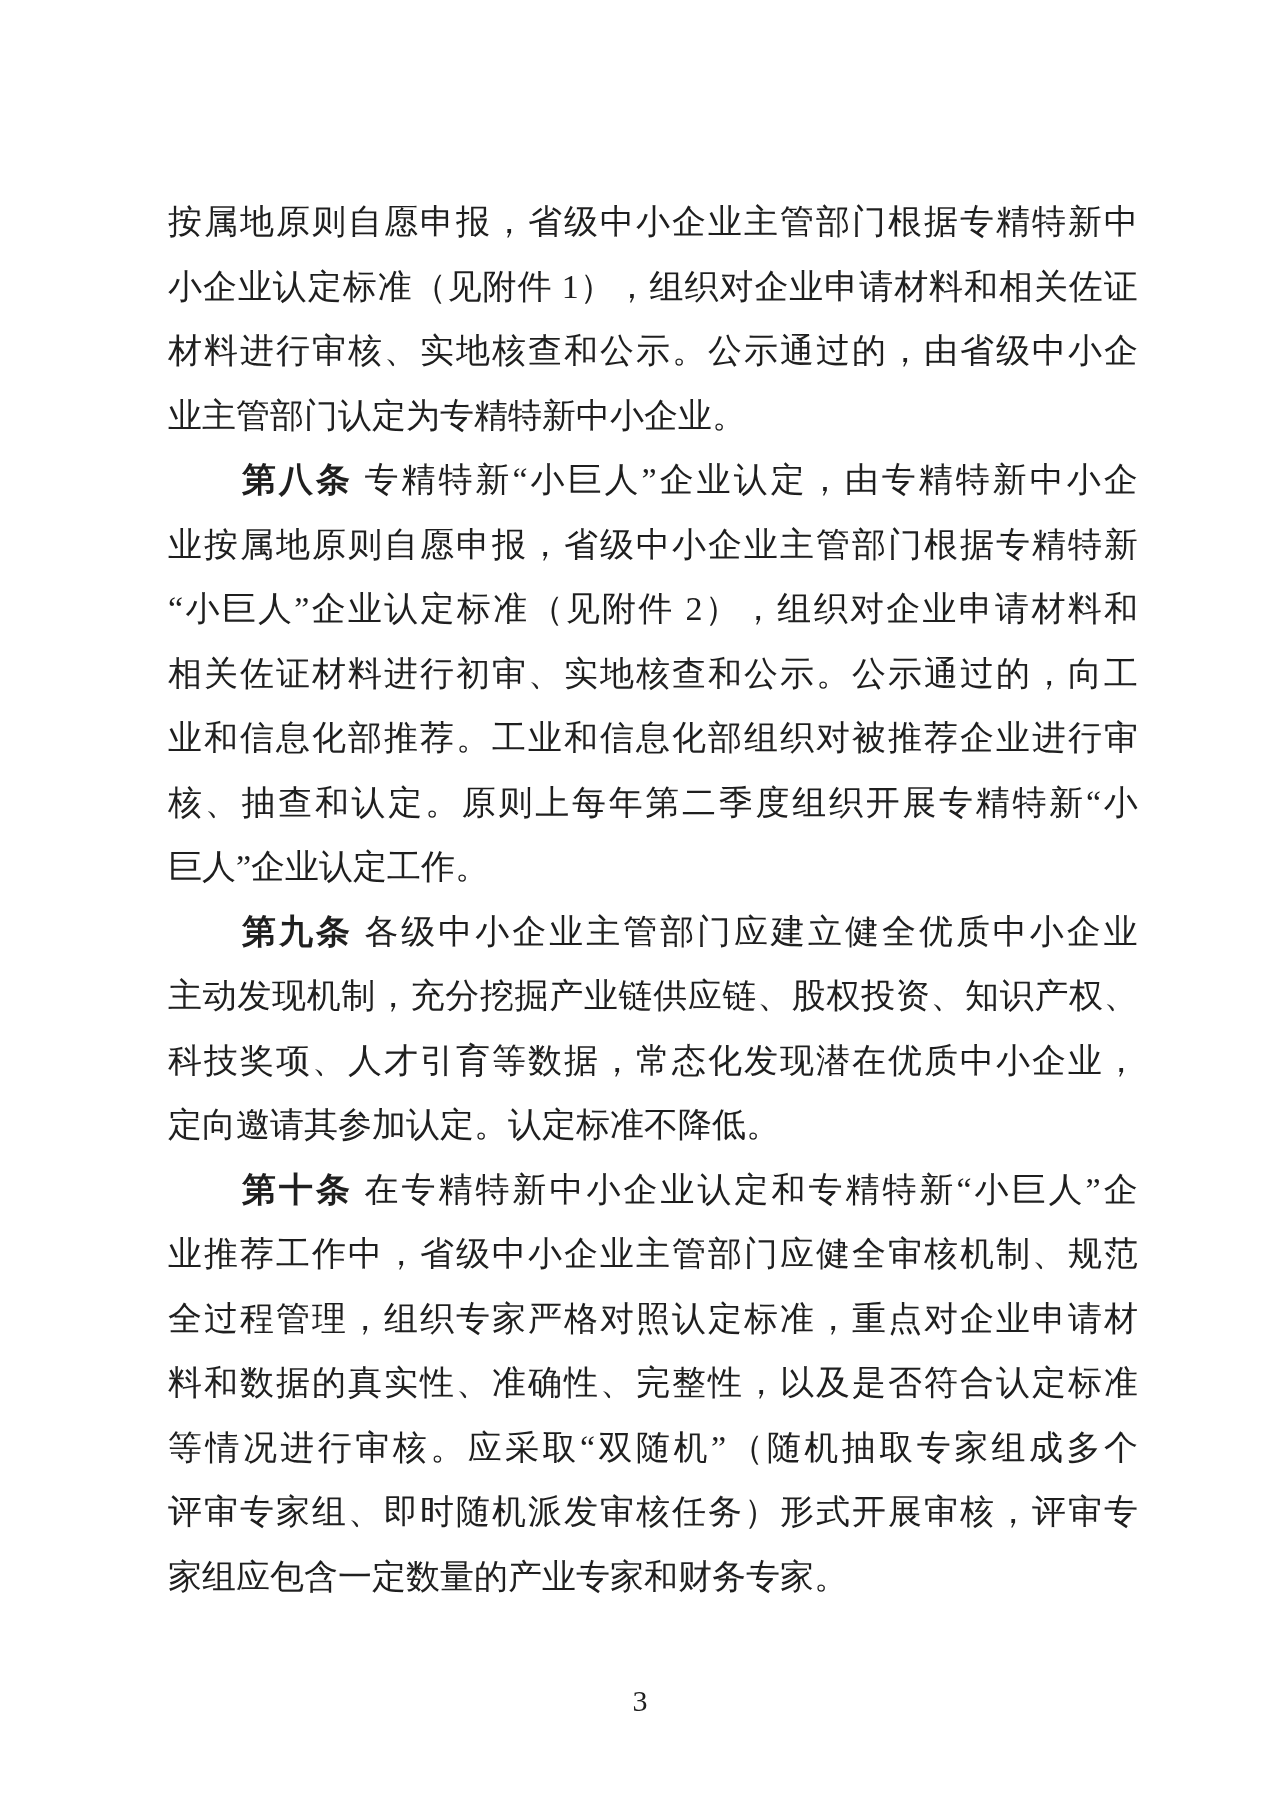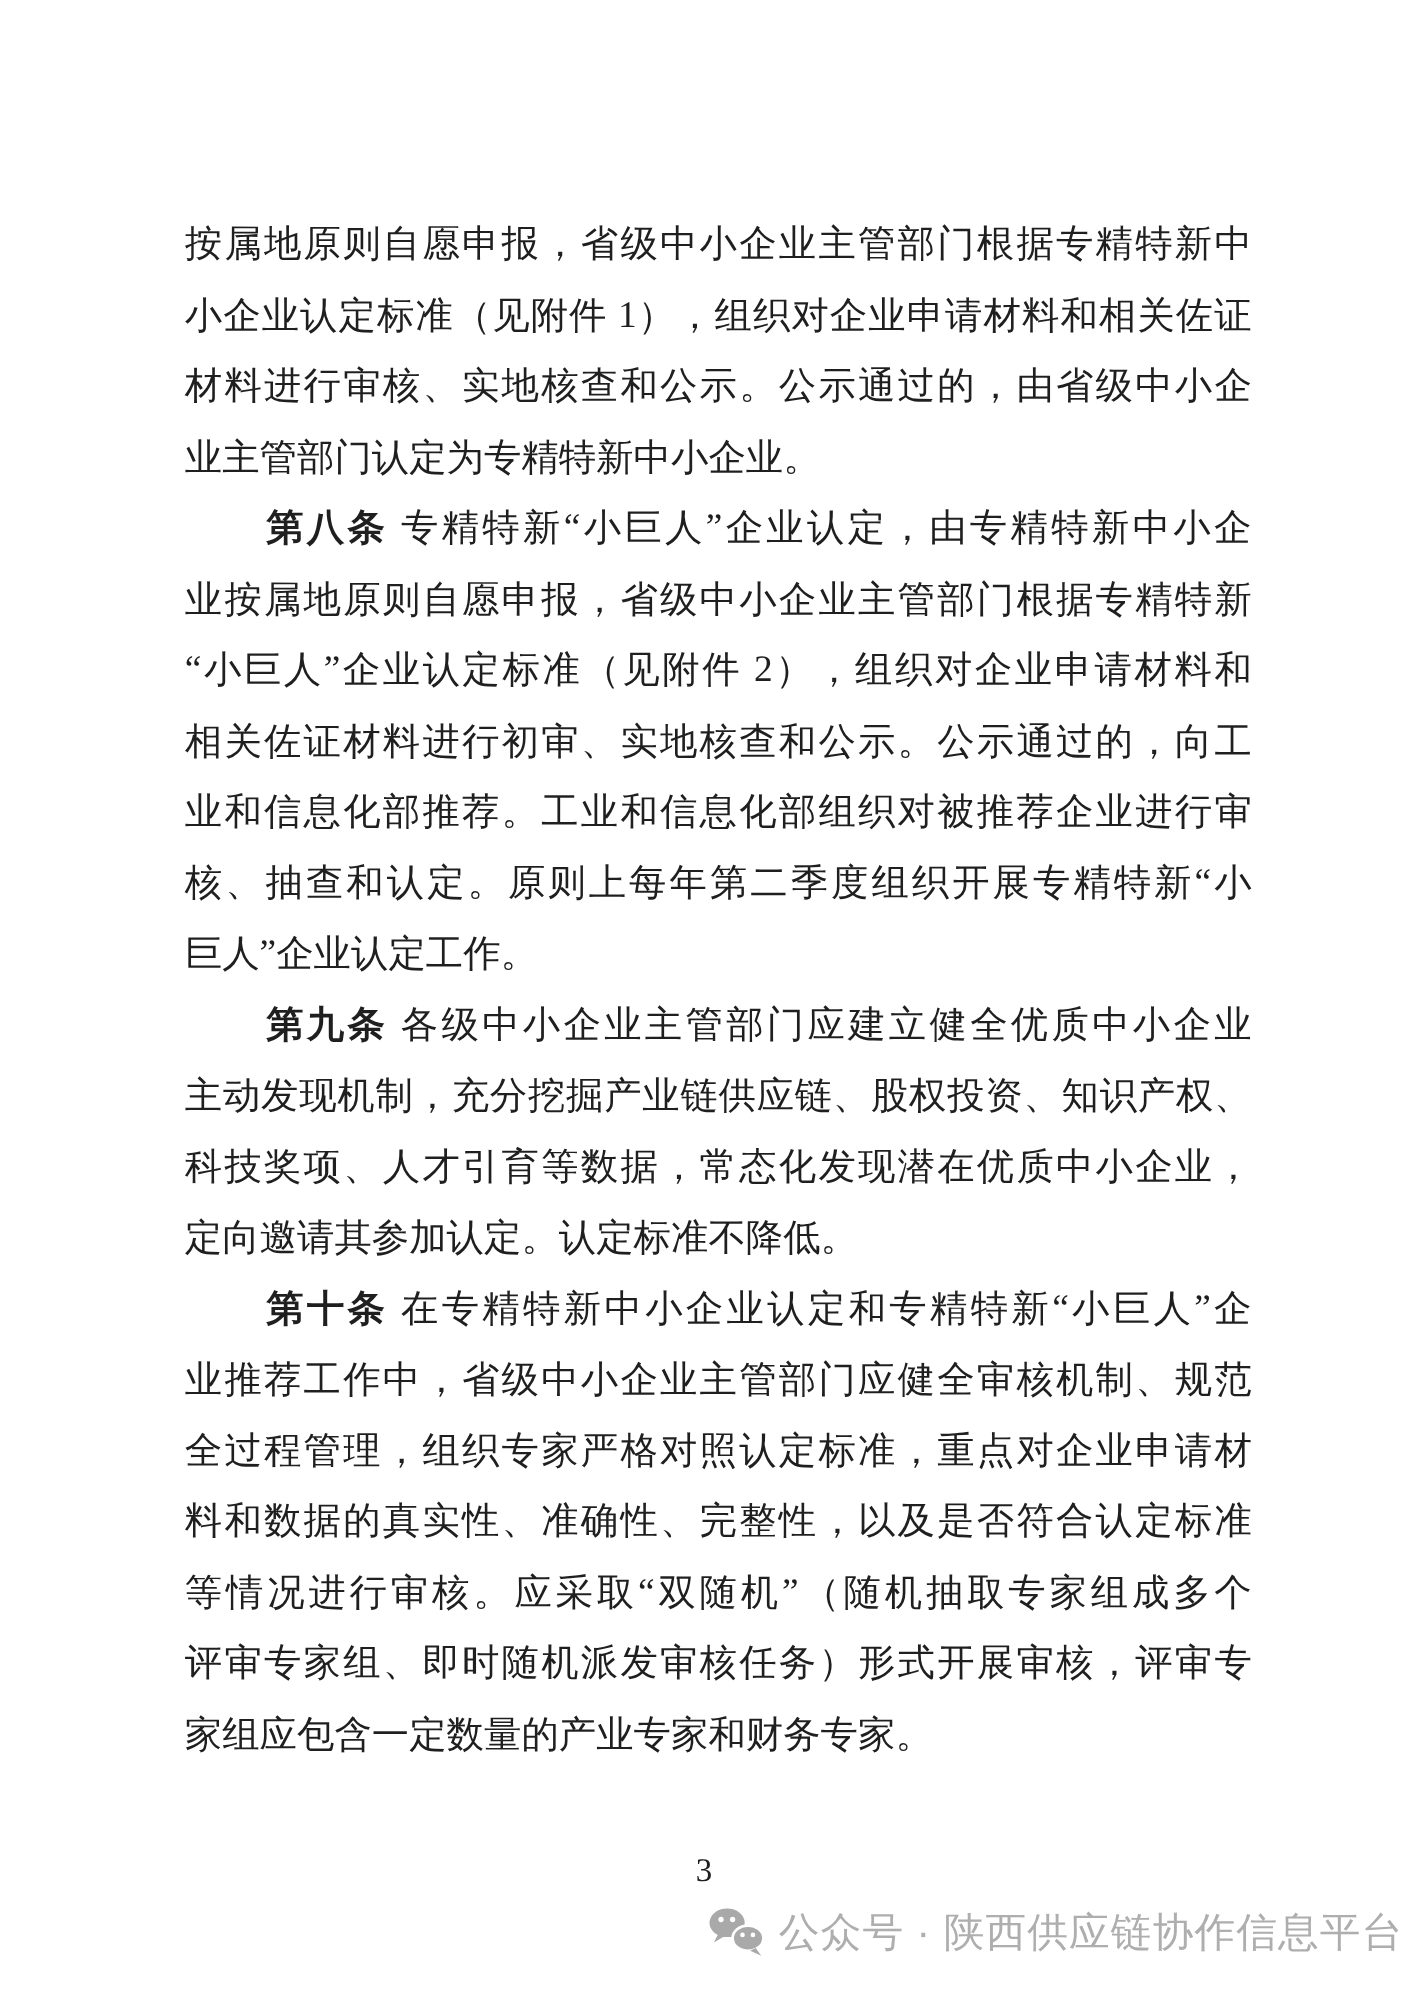--- a/index.html
+++ b/index.html
@@ -84,29 +84,14 @@
       <div class="line just"><span class="ch">业</span><span class="ch">推</span><span class="ch">荐</span><span class="ch">工</span><span class="ch">作</span><span class="ch">中</span><span class="ch">，</span><span class="ch">省</span><span class="ch">级</span><span class="ch">中</span><span class="ch">小</span><span class="ch">企</span><span class="ch">业</span><span class="ch">主</span><span class="ch">管</span><span class="ch">部</span><span class="ch">门</span><span class="ch">应</span><span class="ch">健</span><span class="ch">全</span><span class="ch">审</span><span class="ch">核</span><span class="ch">机</span><span class="ch">制</span><span class="ch">、</span><span class="ch">规</span><span class="ch">范</span></div>
       <div class="line just"><span class="ch">全</span><span class="ch">过</span><span class="ch">程</span><span class="ch">管</span><span class="ch">理</span><span class="ch">，</span><span class="ch">组</span><span class="ch">织</span><span class="ch">专</span><span class="ch">家</span><span class="ch">严</span><span class="ch">格</span><span class="ch">对</span><span class="ch">照</span><span class="ch">认</span><span class="ch">定</span><span class="ch">标</span><span class="ch">准</span><span class="ch">，</span><span class="ch">重</span><span class="ch">点</span><span class="ch">对</span><span class="ch">企</span><span class="ch">业</span><span class="ch">申</span><span class="ch">请</span><span class="ch">材</span></div>
       <div class="line just"><span class="ch">料</span><span class="ch">和</span><span class="ch">数</span><span class="ch">据</span><span class="ch">的</span><span class="ch">真</span><span class="ch">实</span><span class="ch">性</span><span class="ch">、</span><span class="ch">准</span><span class="ch">确</span><span class="ch">性</span><span class="ch">、</span><span class="ch">完</span><span class="ch">整</span><span class="ch">性</span><span class="ch">，</span><span class="ch">以</span><span class="ch">及</span><span class="ch">是</span><span class="ch">否</span><span class="ch">符</span><span class="ch">合</span><span class="ch">认</span><span class="ch">定</span><span class="ch">标</span><span class="ch">准</span></div>
       <div class="line just"><span class="ch">等</span><span class="ch">情</span><span class="ch">况</span><span class="ch">进</span><span class="ch">行</span><span class="ch">审</span><span class="ch">核</span><span class="ch">。</span><span class="ch">应</span><span class="ch">采</span><span class="ch">取</span><span class="ch">“</span><span class="ch">双</span><span class="ch">随</span><span class="ch">机</span><span class="ch">”</span><span class="ch">（</span><span class="ch">随</span><span class="ch">机</span><span class="ch">抽</span><span class="ch">取</span><span class="ch">专</span><span class="ch">家</span><span class="ch">组</span><span class="ch">成</span><span class="ch">多</span><span class="ch">个</span></div>
       <div class="line just"><span class="ch">评</span><span class="ch">审</span><span class="ch">专</span><span class="ch">家</span><span class="ch">组</span><span class="ch">、</span><span class="ch">即</span><span class="ch">时</span><span class="ch">随</span><span class="ch">机</span><span class="ch">派</span><span class="ch">发</span><span class="ch">审</span><span class="ch">核</span><span class="ch">任</span><span class="ch">务</span><span class="ch">）</span><span class="ch">形</span><span class="ch">式</span><span class="ch">开</span><span class="ch">展</span><span class="ch">审</span><span class="ch">核</span><span class="ch">，</span><span class="ch">评</span><span class="ch">审</span><span class="ch">专</span></div>
       <div class="line nojust"><span class="ch">家</span><span class="ch">组</span><span class="ch">应</span><span class="ch">包</span><span class="ch">含</span><span class="ch">一</span><span class="ch">定</span><span class="ch">数</span><span class="ch">量</span><span class="ch">的</span><span class="ch">产</span><span class="ch">业</span><span class="ch">专</span><span class="ch">家</span><span class="ch">和</span><span class="ch">财</span><span class="ch">务</span><span class="ch">专</span><span class="ch">家</span><span class="ch">。</span></div>
     </div>
 
   <div class="page-number">3</div>
 
-  <div class="watermark">
-    <span class="wm-icon">
-      <svg width="54" height="46" viewBox="0 0 54 46" xmlns="http://www.w3.org/2000/svg">
-        <ellipse cx="17" cy="14" rx="16" ry="13" fill="#a9a9a9"></ellipse>
-        <path d="M9 24 L5 32 L15 26 Z" fill="#a9a9a9"></path>
-        <circle cx="11.5" cy="11" r="2.4" fill="#ffffff"></circle>
-        <circle cx="22" cy="11" r="2.4" fill="#ffffff"></circle>
-        <ellipse cx="36" cy="28" rx="14" ry="11.5" fill="#a9a9a9" stroke="#ffffff" stroke-width="2.5"></ellipse>
-        <path d="M43 37 L48 44 L38 39.5 Z" fill="#a9a9a9"></path>
-        <circle cx="31" cy="25" r="2.1" fill="#ffffff"></circle>
-        <circle cx="40.5" cy="25" r="2.1" fill="#ffffff"></circle>
-      </svg>
-    </span>
-    <span class="wm-text">公众号 · 陕西供应链协作信息平台</span>
-  </div>
 
 </div>
 
 </body></html>

